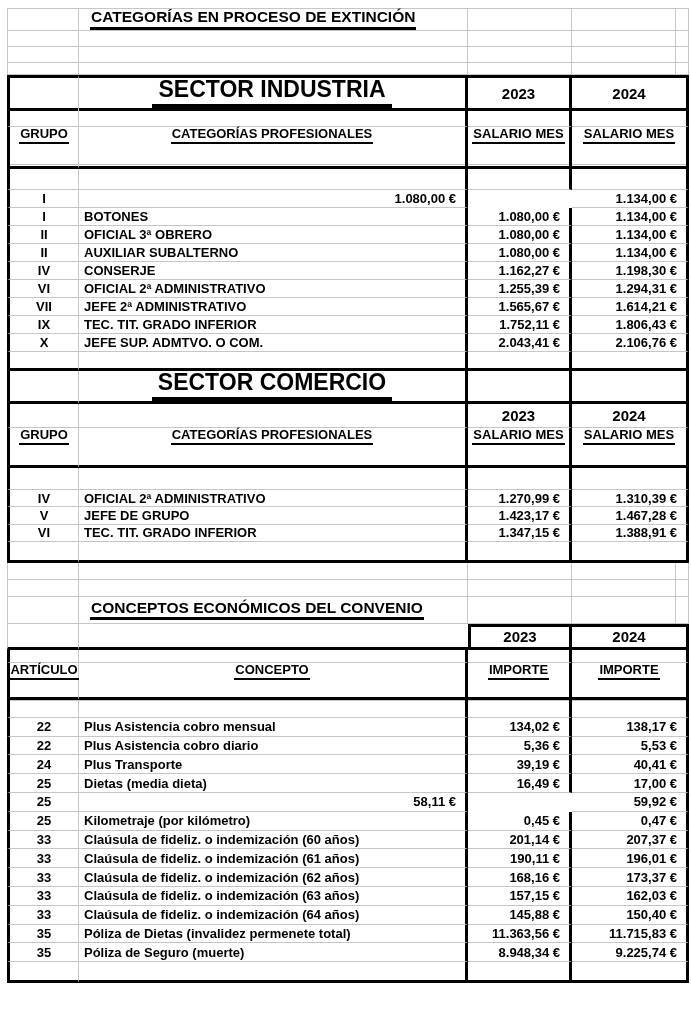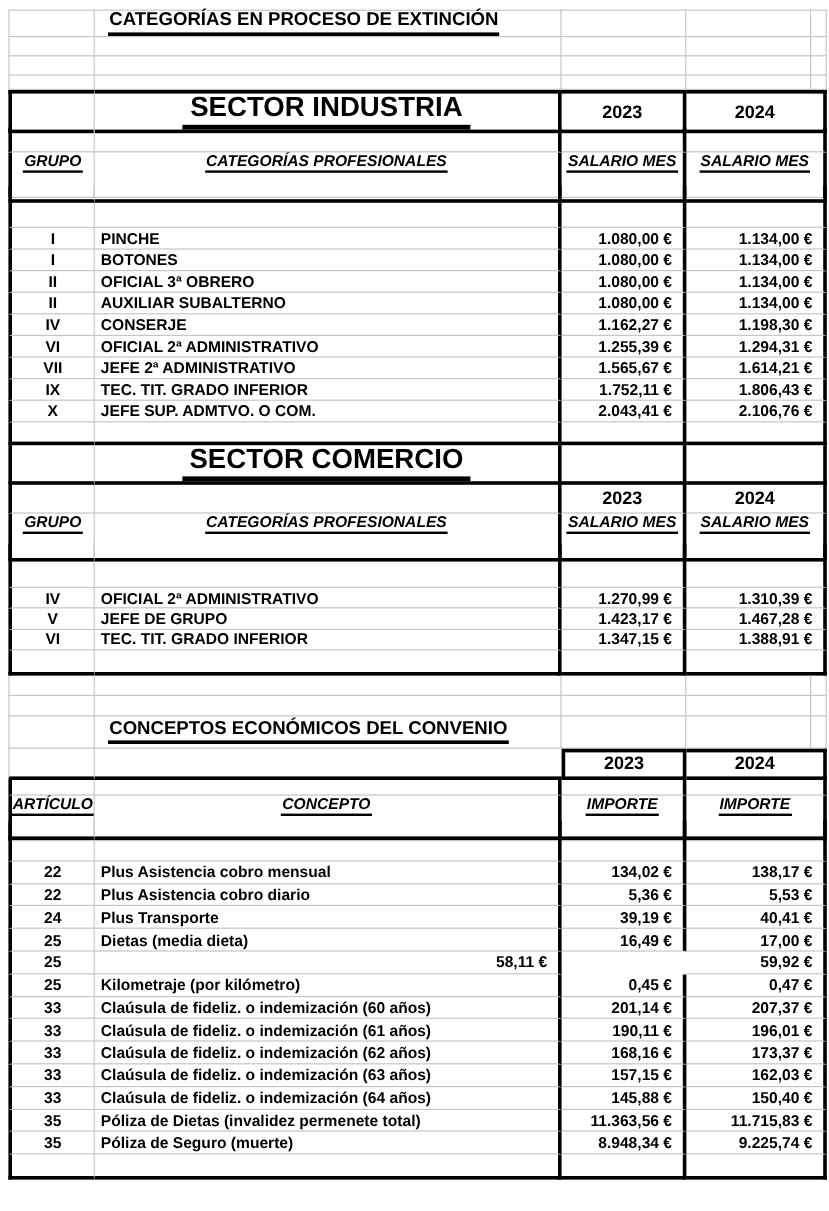--- a/index.html
+++ b/index.html
@@ -22,21 +22,21 @@
   
   .e2 .c2{border-right:none;}
   .e2 .c3{border-top:3px solid #000;border-left:3px solid #000;border-right:3px solid #000;}
   .e2 .c4{grid-column:4/6;border-top:3px solid #000;border-right:3px solid #000;}
   .e2 .c{border-bottom:3px solid #000;}
   
   .cat{justify-content:flex-start;padding-left:5px;}
   .money{justify-content:flex-end;padding-right:9px;}
   .year{font-size:15px;}
   .sector{font-size:23px;}
-  .hdr{align-items:center;padding-bottom:20px;font-style:italic;}
+  .hdr{align-items:center;padding-bottom:20px;}
   .ptitle{justify-content:flex-start;padding-left:11px;font-size:15.5px;}
   .u2{border-bottom:2px solid #000;padding:0 1px 2px;}
   .u3{border-bottom:3px solid #000;padding:0 1px 2px;}
   .u4{border-bottom:4px solid #000;padding:0 6px 3px;}
   .ind-row{height:18px;}
   .com-row{height:17.3px;}
   .con-row{height:18.8px;}
 </style>
 </head>
 <body>
@@ -112,21 +112,20 @@
       </div>
       <div class="r br" style="height:21px">
         <div class="c c1"></div>
           <div class="c c2"></div>
           <div class="c c3"></div>
           <div class="c c4"></div>
       </div>
       <div>
           <div class="r br ind-row">
           <div class="c c1">I</div>
-          <div class="c c2 cat">PINCHE</div>
           <div class="c c3 money">1.080,00 €</div>
           <div class="c c4 money">1.134,00 €</div>
         </div>
           <div class="r br ind-row">
           <div class="c c1">I</div>
           <div class="c c2 cat">BOTONES</div>
           <div class="c c3 money">1.080,00 €</div>
           <div class="c c4 money">1.134,00 €</div>
         </div>
           <div class="r br ind-row">

